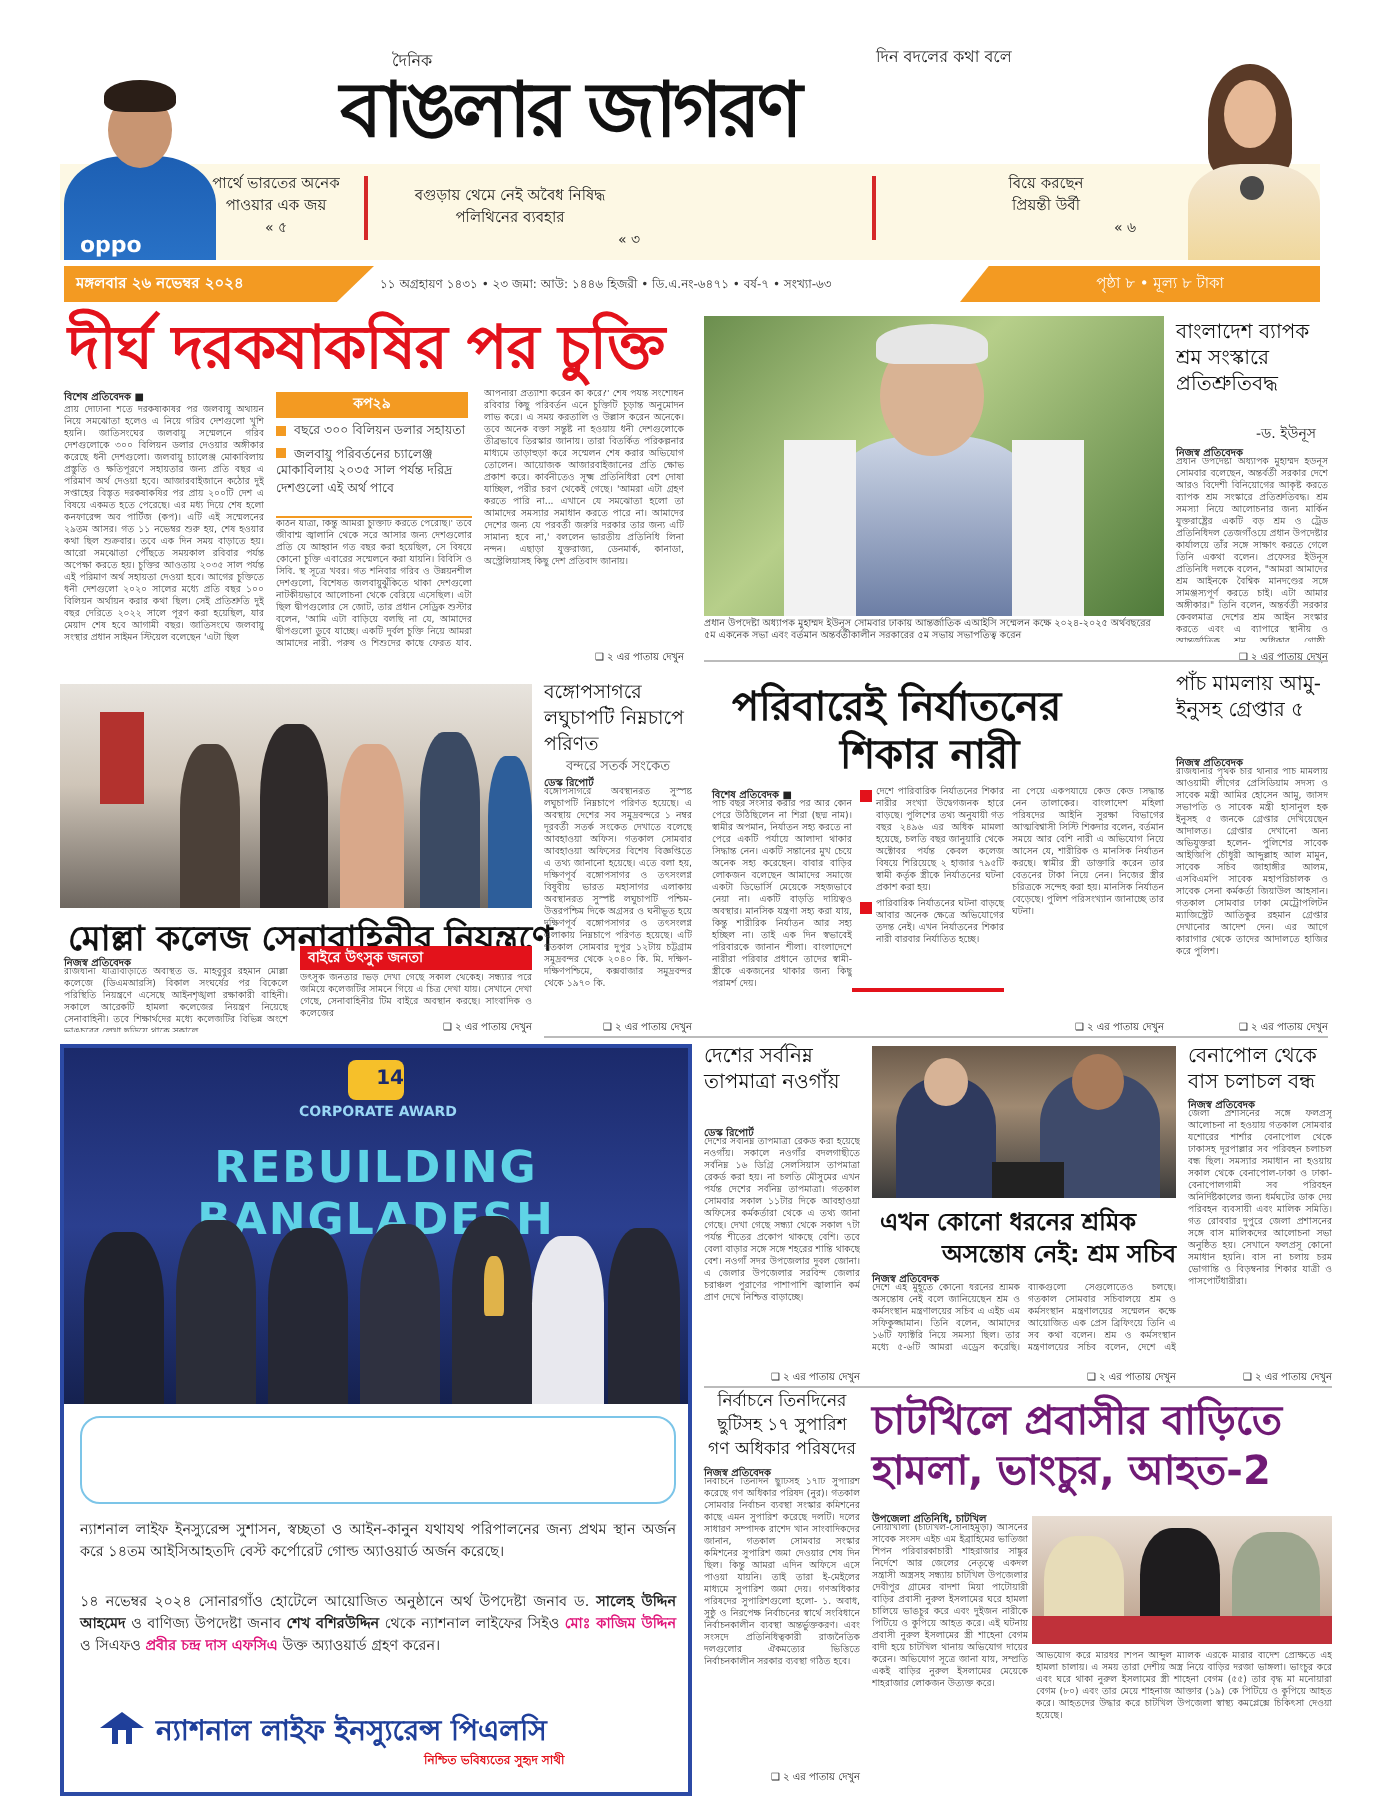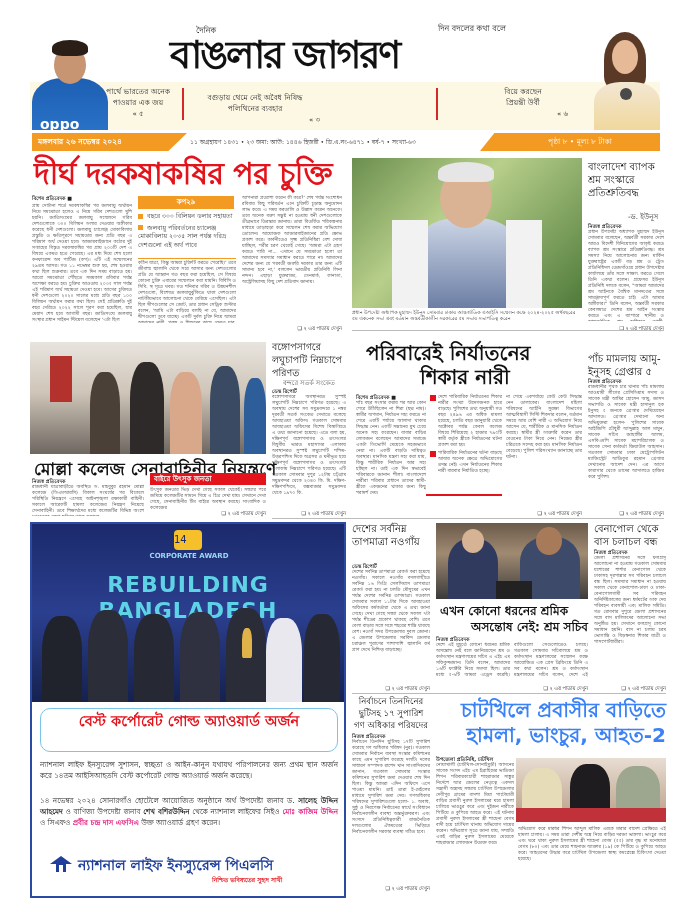--- a/index.html
+++ b/index.html
@@ -35,34 +35,34 @@
   .hl-big { font-size: 18px; font-weight: bold; color: #111; white-space: nowrap; }
   .redbar { background: #e3121b; color: #fff; font-size: 7px; line-height: 12px; padding-left: 4px; font-weight: bold; }
   .ad-photo { background: linear-gradient(#1b2a6b, #2b3f8f 50%, #15214f); }
   .ad-border { border: 2px solid #2c4aa5; }
   .ad-title { font-size: 14.5px; font-weight: bold; color: #e3121b; text-align: center; line-height: 18px; border: 1px solid #7cc5e8; border-radius: 10px; background: #fff; }
   .ad-body { font-size: 7.2px; line-height: 10.8px; color: #222; text-align: justify; }
   .pink { color: #e0157a; font-weight: bold; }
   .bold { font-weight: bold; }
   .ad-brand { font-size: 14px; font-weight: bold; color: #1f3f9a; }
   .ad-tag { font-size: 6px; color: #e3121b; font-weight: bold; }
-  .blue-hl { font-size: 20px; font-weight: bold; color: #3b82f6; text-align: right; line-height: 26px; }
+  .blue-hl { font-size: 20px; font-weight: bold; color: #701a75; text-align: left; line-height: 26px; }
   .caption { font-size: 4.8px; color: #333; line-height: 6px; }
   .hr { height: 1px; background: #bbb; }
 </style>
 </head>
 <body>
 
 <div class="abs mast-cream"></div>
 
 <div class="abs photo" style="left:30px; top:38px; width:80px; height:92px;">
   <div class="abs person-m" style="left:2px; top:40px; width:76px; height:60px;"></div>
   <div class="abs face-m" style="left:24px; top:8px; width:32px; height:38px;"></div>
   <div class="abs hair-m" style="left:22px; top:2px; width:36px; height:16px;"></div>
-  <div class="abs" style="left:10px; top:78px; font-size:14px; color:#fff; font-weight:bold; font-family:'DejaVu Sans',sans-serif;">oppo</div>
+  <div class="abs" style="left:10px; top:78px; font-size:11px; color:#fff; font-weight:bold; font-family:'DejaVu Sans',sans-serif;">oppo</div>
 </div>
 
 <div class="abs photo" style="left:592px; top:30px; width:70px; height:100px;">
   <div class="abs hair-f" style="left:12px; top:2px; width:42px; height:56px;"></div>
   <div class="abs face-f" style="left:20px; top:10px; width:26px; height:34px;"></div>
   <div class="abs person-f" style="left:2px; top:52px; width:66px; height:50px;"></div>
   <div class="abs" style="left:28px; top:58px; width:12px; height:12px; border-radius:50%; background:#4a4a4a;"></div>
 </div>
 
 <div class="abs" style="left:196px; top:24px; font-size:8px; color:#222;">দৈনিক</div>
@@ -149,44 +149,43 @@
 <div class="abs rep" style="left:356px; top:394px;">বিশেষ প্রতিবেদক ■</div>
 <div class="abs tiny" style="left:356px; top:400px; width:70px; height:95px; overflow:hidden;">পাঁচ বছর সংসার করার পর আর কোন পেরে উঠিছিলেন না শিরা (ছদ্ম নাম)। স্বামীর অপমান, নির্যাতন সহ্য করতে না পেরে একটি পর্যায়ে আলাদা থাকার সিদ্ধান্ত নেন। একটি সন্তানের মুখ চেয়ে অনেক সহ্য করেছেন। বাবার বাড়ির লোকজন বলেছেন আমাদের সমাজে একটা ডিভোর্সি মেয়েকে সহজভাবে নেয়া না। একটি বাড়তি দায়িত্বও অবস্থার। মানসিক যন্ত্রণা সহ্য করা যায়, কিন্তু শারীরিক নির্যাতন আর সহ্য হচ্ছিল না। তাই এক দিন স্বভাবেই পরিবারকে জানান শীলা। বাংলাদেশে নারীরা পরিবার প্রধানে তাদের স্বামী-স্ত্রীকে একজনের থাকার জন্য কিছু পরামর্শ দেয়।</div>
 <div class="abs" style="left:430px; top:394px; width:72px;">
   <div class="tiny" style="position:relative; padding-left:8px;"><span class="abs bullet-red" style="left:0; top:1px;"></span><span>দেশে পারিবারিক নির্যাতনের শিকার নারীর সংখ্যা উদ্বেগজনক হারে বাড়ছে। পুলিশের তথ্য অনুযায়ী গত বছর ২৪৯৬ এর অধিক মামলা হয়েছে, চলতি বছর জানুয়ারি থেকে অক্টোবর পর্যন্ত কেবল কলেজ বিষয়ে শিরিয়েছে ২ হাজার ৭৯৫টি স্বামী কর্তৃক স্ত্রীকে নির্যাতনের ঘটনা প্রকাশ করা হয়।</span></div>
   <div class="tiny" style="position:relative; padding-left:8px; margin-top:2px;"><span class="abs bullet-red" style="left:0; top:1px;"></span><span>পারিবারিক নির্যাতনের ঘটনা বাড়ছে আবার অনেক ক্ষেত্রে অভিযোগের তদন্ত নেই। এখন নির্যাতনের শিকার নারী বারবার নির্যাতিত হচ্ছে।</span></div>
 </div>
 <div class="abs" style="left:426px; top:494px; width:76px; height:1.5px; background:#e3121b;"></div>
 <div class="abs tiny" style="left:506px; top:394px; width:76px; height:110px; overflow:hidden;">না পেয়ে একপর্যায়ে কেউ কেউ সিদ্ধান্ত নেন তালাকের। বাংলাদেশ মহিলা পরিষদের আইনি সুরক্ষা বিভাগের আত্মবিশ্বাসী সিস্টি শিকদার বলেন, বর্তমান সময়ে আর বেশি নারী এ অভিযোগ নিয়ে আসেন যে, শারীরিক ও মানসিক নির্যাতন করছে। স্বামীর স্ত্রী ডাক্তারি করেন তার বেতনের টাকা নিয়ে নেন। নিজের স্ত্রীর চরিত্রকে সন্দেহ করা হয়। মানসিক নির্যাতন বেড়েছে। পুলিশ পরিসংখ্যান জানাচ্ছে তার ঘটনা।</div>
 <div class="abs more" style="left:506px; top:510px; width:76px;">❑ ২ এর পাতায় দেখুন</div>
 
-<div class="abs side-hl" style="left:588px; top:352px; width:76px;">পাঁচ মামলায় আমু-ইনুসহ গ্রেপ্তার ৫</div>
+<div class="abs side-hl" style="left:588px; top:336px; width:76px;">পাঁচ মামলায় আমু-ইনুসহ গ্রেপ্তার ৫</div>
 <div class="abs rep" style="left:588px; top:378px;">নিজস্ব প্রতিবেদক</div>
 <div class="abs tiny" style="left:588px; top:384px; width:76px; height:120px; overflow:hidden;">রাজধানীর পৃথক চার থানার পাঁচ মামলায় আওয়ামী লীগের প্রেসিডিয়াম সদস্য ও সাবেক মন্ত্রী আমির হোসেন আমু, জাসদ সভাপতি ও সাবেক মন্ত্রী হাসানুল হক ইনুসহ ৫ জনকে গ্রেপ্তার দেখিয়েছেন আদালত। গ্রেপ্তার দেখানো অন্য অভিযুক্তরা হলেন- পুলিশের সাবেক আইজিপি চৌধুরী আব্দুল্লাহ আল মামুন, সাবেক সচিব জাহাঙ্গীর আলম, এসবিএমপি সাবেক মহাপরিচালক ও সাবেক সেনা কর্মকর্তা জিয়াউল আহসান। গতকাল সোমবার ঢাকা মেট্রোপলিটন ম্যাজিস্ট্রেট আতিকুর রহমান গ্রেপ্তার দেখানোর আদেশ দেন। এর আগে কারাগার থেকে তাদের আদালতে হাজির করে পুলিশ।</div>
 <div class="abs more" style="left:588px; top:510px; width:76px;">❑ ২ এর পাতায় দেখুন</div>
 
 <div class="abs hr" style="left:352px; top:330px; width:312px;"></div>
 <div class="abs hr" style="left:272px; top:518px; width:392px;"></div>
 
 <div class="abs ad-border" style="left:30px; top:522px; width:316px; height:376px;"></div>
 <div class="abs ad-photo" style="left:32px; top:524px; width:312px; height:178px; overflow:hidden;">
-  <div class="abs" style="left:142px; top:6px; width:28px; height:20px; background:#f6c02a; color:#1b2a6b; font-size:10px; font-weight:normal; text-align:left; line-height:20px; border-radius:4px;">14</div>
+  <div class="abs" style="left:142px; top:6px; width:28px; height:20px; background:#f6c02a; color:#1b2a6b; font-size:10px; font-weight:bold; text-align:right; line-height:20px; border-radius:4px;">14</div>
   <div class="abs" style="left:112px; top:28px; width:90px; font-size:7px; color:#9ad7f5; text-align:center; font-weight:bold;">CORPORATE AWARD</div>
   <div class="abs" style="left:20px; top:48px; width:272px; font-size:22px; font-weight:900; color:#5fd3e6; text-align:center; line-height:26px; letter-spacing:1px;">REBUILDING BANGLADESH</div>
   <div class="abs" style="left:10px; top:92px; width:40px; height:86px; background:#20222c; border-radius:40% 40% 0 0;"></div>
   <div class="abs" style="left:56px; top:86px; width:40px; height:92px; background:#2b2d38; border-radius:40% 40% 0 0;"></div>
   <div class="abs" style="left:102px; top:90px; width:40px; height:88px; background:#262834; border-radius:40% 40% 0 0;"></div>
   <div class="abs" style="left:148px; top:88px; width:40px; height:90px; background:#2f3140; border-radius:40% 40% 0 0;"></div>
   <div class="abs" style="left:194px; top:84px; width:40px; height:94px; background:#2a2c38; border-radius:40% 40% 0 0;"></div>
   <div class="abs" style="left:234px; top:94px; width:36px; height:84px; background:#e8e8ee; border-radius:40% 40% 0 0;"></div>
   <div class="abs" style="left:272px; top:90px; width:36px; height:88px; background:#262834; border-radius:40% 40% 0 0;"></div>
   <div class="abs" style="left:210px; top:104px; width:10px; height:30px; background:#e0b34a; border-radius:40% 40% 10% 10%;"></div>
 </div>
 <div class="abs ad-title" style="left:40px; top:708px; width:298px; height:44px; padding-top:3px;">
-  <div>বেস্ট কর্পোরেট গোল্ড অ্যাওয়ার্ড অর্জন</div>
 </div>
 <div class="abs ad-body" style="left:40px; top:760px; width:298px;">ন্যাশনাল লাইফ ইনস্যুরেন্স সুশাসন, স্বচ্ছতা ও আইন-কানুন যথাযথ পরিপালনের জন্য প্রথম স্থান অর্জন করে ১৪তম আইসিআহতদি বেস্ট কর্পোরেট গোল্ড অ্যাওয়ার্ড অর্জন করেছে।</div>
 <div class="abs ad-body" style="left:40px; top:796px; width:298px;"><span>১৪ নভেম্বর ২০২৪ সোনারগাঁও হোটেলে আয়োজিত অনুষ্ঠানে অর্থ উপদেষ্টা জনাব ড. </span><span class="bold">সালেহ উদ্দিন আহমেদ</span><span> ও বাণিজ্য উপদেষ্টা জনাব </span><span class="bold">শেখ বশিরউদ্দিন</span><span> থেকে ন্যাশনাল লাইফের সিইও </span><span class="pink">মোঃ কাজিম উদ্দিন</span><span> ও সিএফও </span><span class="pink">প্রবীর চন্দ্র দাস এফসিএ</span><span> উক্ত অ্যাওয়ার্ড গ্রহণ করেন।</span></div>
 <div class="abs" style="left:50px; top:856px; width:22px; height:16px;">
   <svg width="22" height="16" viewBox="0 0 22 16">
       <path d="M11 0 L22 8 L16 8 L16 16 L6 16 L6 8 L0 8 Z" fill="#1f3f9a"></path>
       <rect x="9" y="9" width="4" height="7" fill="#fff"></rect>
     </svg>
 </div>
 <div class="abs ad-brand" style="left:78px; top:854px;">ন্যাশনাল লাইফ ইনস্যুরেন্স পিএলসি</div>

